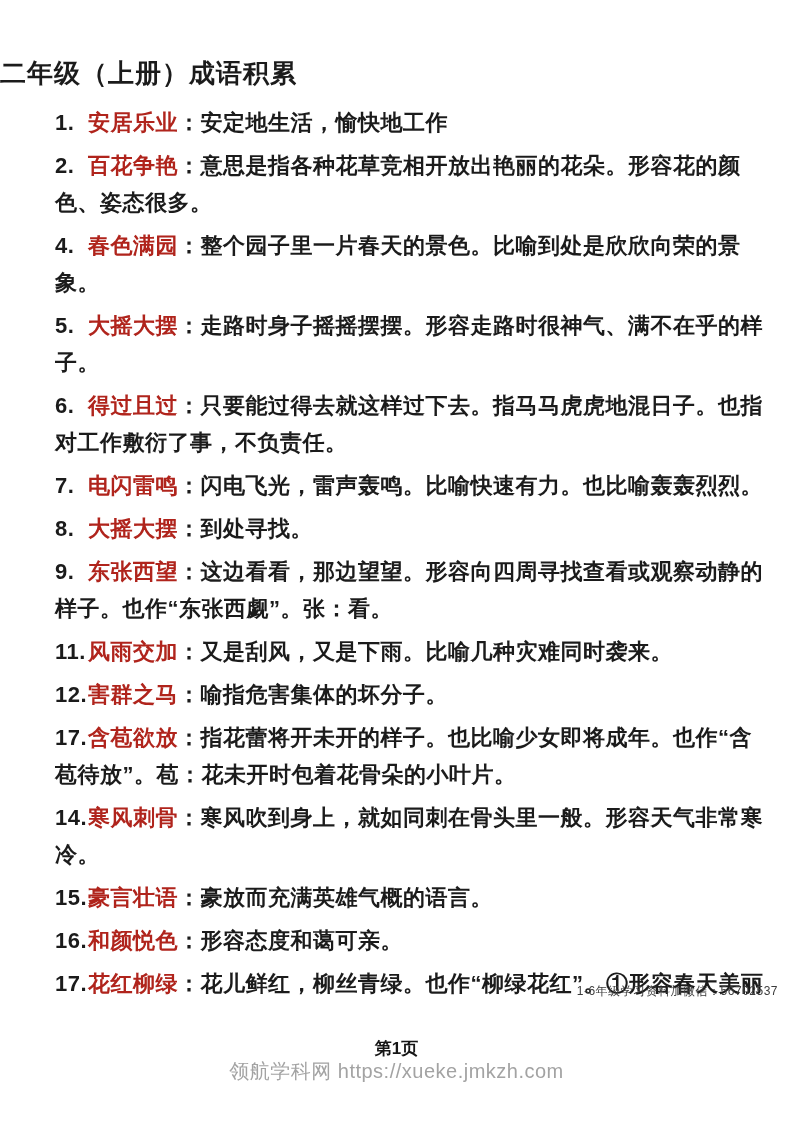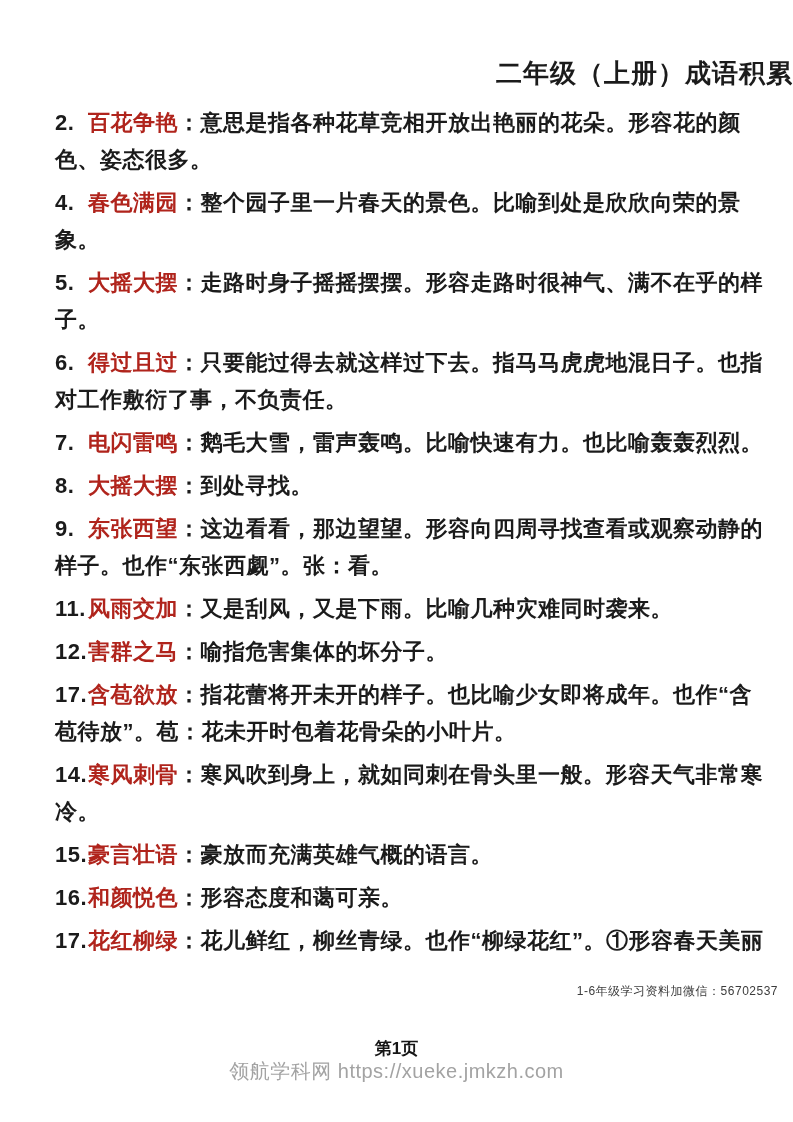--- a/index.html
+++ b/index.html
@@ -13,21 +13,21 @@
     width:793px;height:1122px;
     background:#ffffff;
     font-family:"Liberation Sans", sans-serif;
     position:relative;
     overflow:hidden;
   }
   .page{width:793px;height:1122px;position:relative;}
   .title{
     margin:0;
     padding-top:56px;
-    text-align:right;
+    text-align:left;
     font-size:26px;
     font-weight:bold;
     color:var(--text-black);
     letter-spacing:1px;
   }
   .entries{
     margin:13px 26px 0 55px;
   }
   .entry{
     margin:0 0 6px 0;
@@ -83,31 +83,32 @@
     color:#161616;
   }
 </style>
 </head>
 <body>
 
 <div class="page">
   <h1 class="title">二年级（上册）成语积累</h1>
 
   <div class="entries" id="entries">
+  <p class="entry"><span class="num">1.</span><span class="idiom">安居乐业</span><span class="colon">：</span><span class="def">安定地生活，愉快地工作</span></p>
 
   <p class="entry"><span class="num">2.</span><span class="idiom">百花争艳</span><span class="colon">：</span><span class="def">意思是指各种花草竞相开放出艳丽的花朵。形容花的颜色、姿态很多。</span></p>
 
 
   <p class="entry"><span class="num">4.</span><span class="idiom">春色满园</span><span class="colon">：</span><span class="def">整个园子里一片春天的景色。比喻到处是欣欣向荣的景象。</span></p>
 
   <p class="entry"><span class="num">5.</span><span class="idiom">大摇大摆</span><span class="colon">：</span><span class="def">走路时身子摇摇摆摆。形容走路时很神气、满不在乎的样子。</span></p>
 
   <p class="entry"><span class="num">6.</span><span class="idiom">得过且过</span><span class="colon">：</span><span class="def">只要能过得去就这样过下去。指马马虎虎地混日子。也指对工作敷衍了事，不负责任。</span></p>
 
-  <p class="entry"><span class="num">7.</span><span class="idiom">电闪雷鸣</span><span class="colon">：</span><span class="def">鹅毛大雪，雷声轰鸣。比喻快速有力。也比喻轰轰烈烈。</span></p>
+  <p class="entry"><span class="num">7.</span><span class="idiom">电闪雷鸣</span><span class="colon">：</span><span class="def">闪电飞光，雷声轰鸣。比喻快速有力。也比喻轰轰烈烈。</span></p>
 
   <p class="entry"><span class="num">8.</span><span class="idiom">大摇大摆</span><span class="colon">：</span><span class="def">到处寻找。</span></p>
 
   <p class="entry"><span class="num">9.</span><span class="idiom">东张西望</span><span class="colon">：</span><span class="def">这边看看，那边望望。形容向四周寻找查看或观察动静的样子。也作“东张西觑”。张：看。</span></p>
 
 
   <p class="entry"><span class="num">11.</span><span class="idiom">风雨交加</span><span class="colon">：</span><span class="def">又是刮风，又是下雨。比喻几种灾难同时袭来。</span></p>
 
   <p class="entry"><span class="num">12.</span><span class="idiom">害群之马</span><span class="colon">：</span><span class="def">喻指危害集体的坏分子。</span></p>
 

